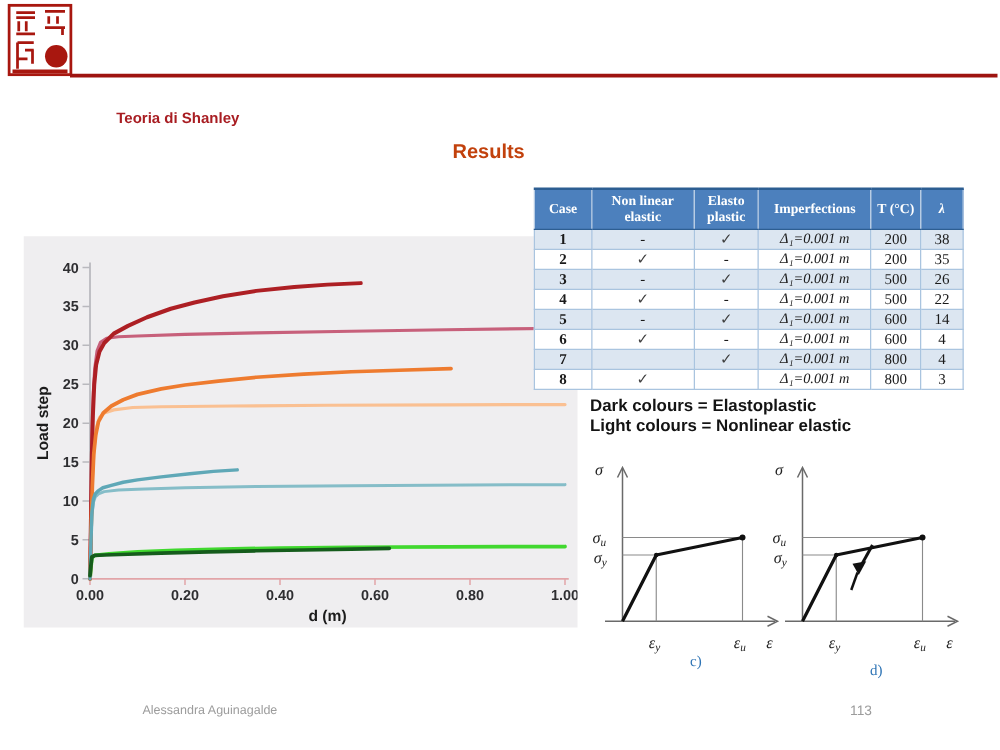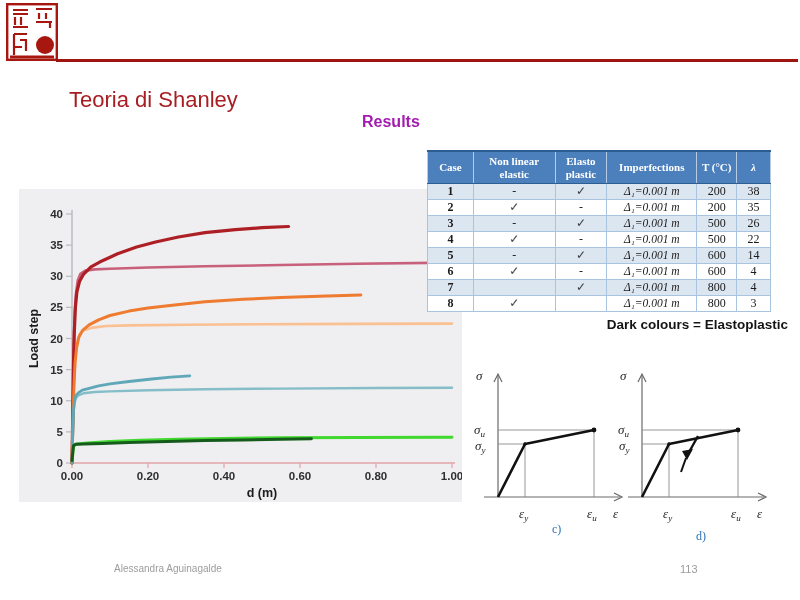--- a/index.html
+++ b/index.html
@@ -2,39 +2,39 @@
 <html><head>
 <meta charset="utf-8">
 <style>
   html,body{margin:0;padding:0;}
   body{width:800px;height:600px;position:relative;background:#ffffff;overflow:hidden;
        font-family:"Liberation Sans", sans-serif;}
 
   .seal{position:absolute;left:6px;top:3px;width:52px;height:58px;}
   .top-rule{position:absolute;left:56px;top:59px;width:742px;height:3px;background:#9E1410;}
 
-  .slide-title{position:absolute;left:69px;top:87px;font-size:22px;font-weight:normal;color:#A81D22;}
-  .results-heading{position:absolute;left:362px;top:113px;font-size:16px;font-weight:bold;color:#a21caf;}
+  .slide-title{position:absolute;left:93px;top:87px;font-size:12px;font-weight:bold;color:#A81D22;}
+  .results-heading{position:absolute;left:362px;top:113px;font-size:16px;font-weight:bold;color:#c2410c;}
 
   .chart-panel{position:absolute;left:19px;top:189px;width:443px;height:313px;background:#EFEEF0;}
 
   .data-table{position:absolute;left:427px;top:150px;width:344px;border-collapse:collapse;
               font-family:"Liberation Serif", serif;background:#fff;}
   .data-table th{background:#4C80BD;color:#fff;font-size:11px;font-weight:bold;text-align:center;
                  padding:1px 1px;height:29px;line-height:1.15;
                  border-left:1px solid #B7CCE4;border-right:1px solid #B7CCE4;
                  border-top:2px solid #2D5E92;border-bottom:1px solid #2D5E92;}
   .data-table td{font-size:12px;text-align:center;height:15px;padding:0 1px;line-height:1.05;
                  border:1px solid #A9C4DF;color:#1a1a1a;}
   .data-table tr.alt td{background:#DCE6F1;}
   .data-table td.case{font-weight:bold;}
   .data-table td.imp{font-style:italic;font-size:11.5px;}
   .data-table td.check{color:#3f3f3f;}
 
-  .color-note{position:absolute;left:472px;top:317px;width:316px;text-align:right;
+  .color-note{position:absolute;left:472px;top:317px;width:316px;text-align:left;
               font-size:13.5px;font-weight:bold;color:#141414;line-height:1.2;}
 
   .diagrams{position:absolute;left:470px;top:360px;width:330px;height:195px;}
   .dlabel{font-family:"Liberation Serif", serif;font-style:italic;font-size:13px;fill:#222;}
   .dsub{font-family:"Liberation Serif", serif;font-style:italic;font-size:9px;fill:#222;}
   .dcaption{font-family:"Liberation Serif", serif;font-size:12px;fill:#2E74B5;}
 
   .footer-author{position:absolute;left:114px;top:563px;font-size:10px;color:#9c9c9c;}
   .page-number{position:absolute;left:680px;top:563px;width:42px;
                font-size:11px;color:#9c9c9c;}
@@ -189,20 +189,21 @@
         <td></td>
         <td class="imp">Δ₁=0.001 m</td>
         <td>800</td>
         <td>3</td>
       </tr>
     </tbody>
 </table>
 
 <div class="color-note">
   <div>Dark colours = Elastoplastic</div>
+  <div>Light colours = Nonlinear elastic</div>
 </div>
 
 <svg class="diagrams" viewBox="0 0 330 195" xmlns="http://www.w3.org/2000/svg">
   <g>
 
     <line x1="28" y1="137" x2="28" y2="15" stroke="#6a6a6a" stroke-width="1.2"></line>
     <path d="M24,22 L28,14 L32,22" fill="none" stroke="#6a6a6a" stroke-width="1.2"></path>
     <line x1="14" y1="137" x2="150" y2="137" stroke="#6a6a6a" stroke-width="1.2"></line>
     <path d="M144,133 L152,137 L144,141" fill="none" stroke="#6a6a6a" stroke-width="1.2"></path>
 

